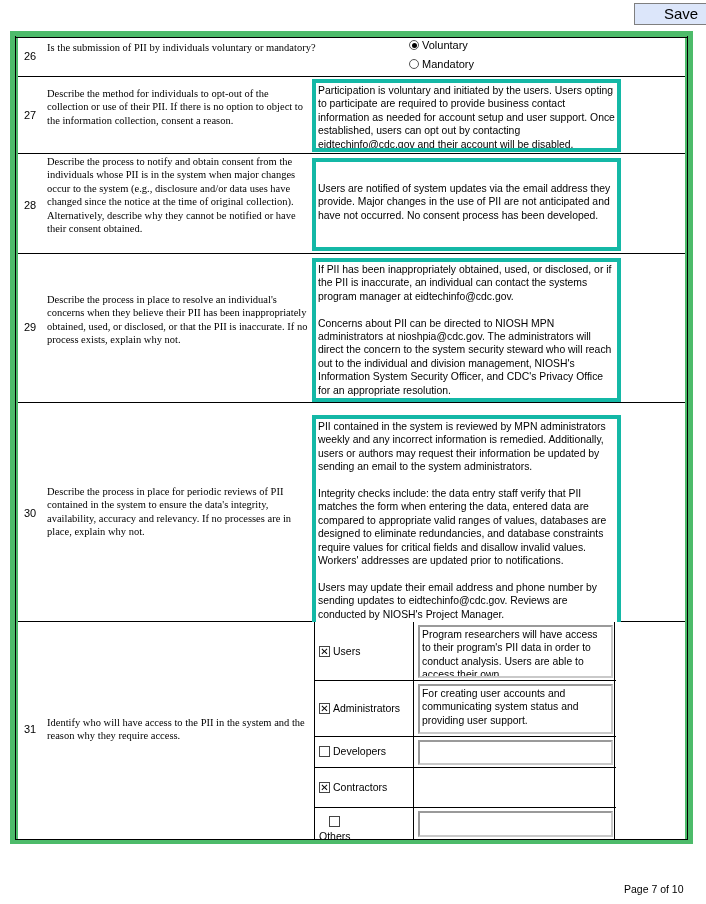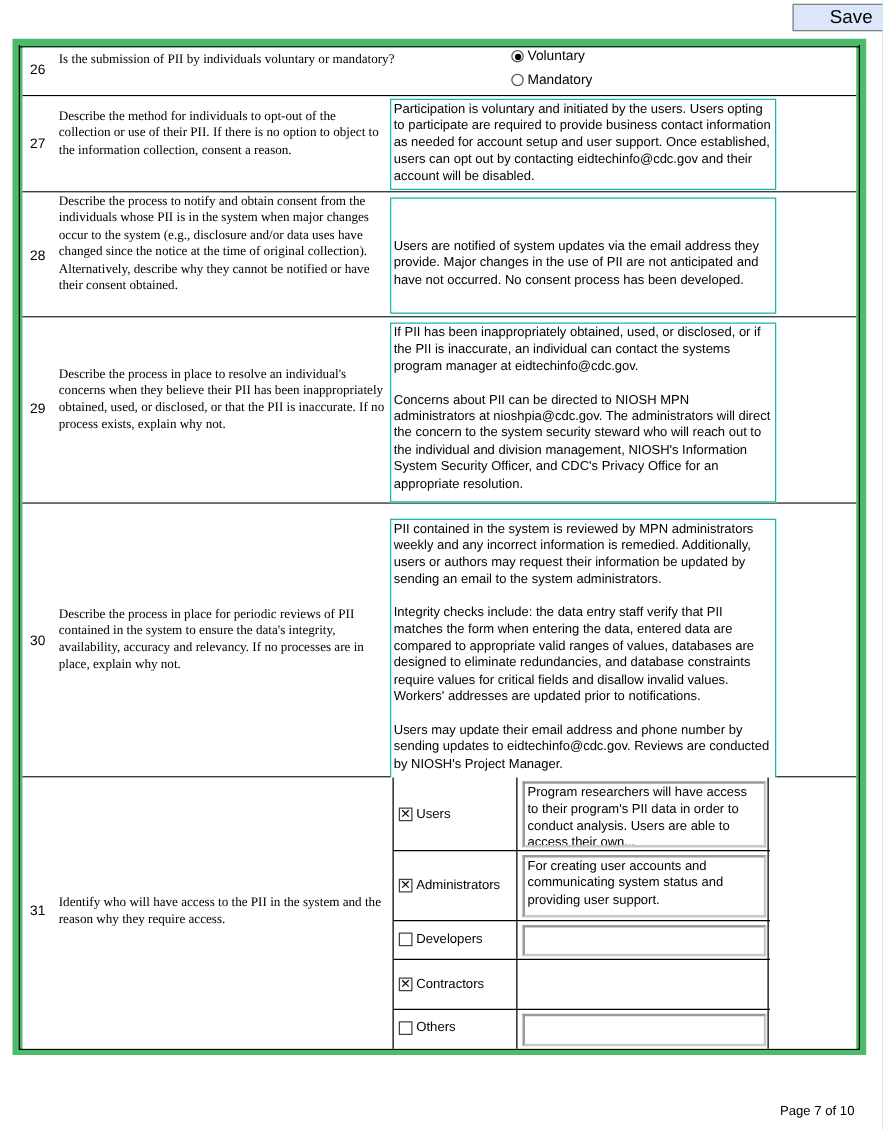--- a/index.html
+++ b/index.html
@@ -21,21 +21,21 @@
     border-left: 1px solid #000; border-right: 1px solid #000; border-bottom: 1px solid #000;
     box-sizing: border-box;
   }
   .topline { position:absolute; left:15px; top:37px; width:673px; height:1px; background:#000; }
 
   .row { position: absolute; left: 18px; width: 667px; background: #fff;
          border-bottom: 1px solid #000; box-sizing: border-box; }
   .num { position: absolute; left: 6px; font-size: 11px; }
   .q { position: absolute; left: 29px; width: 262px; font-size: 10.5px; line-height: 13.4px; font-family: Liberation Serif, serif; }
   .resp {
-    position: absolute; left: 294px; width: 309px; border: 1px solid #14b8a6;
+    position: absolute; left: 294px; width: 309px; border: 4px solid #14b8a6;
     box-sizing: border-box; font-size: 10.4px; line-height: 13.4px; padding: 1px 2px;
     white-space: pre-wrap; overflow: hidden; background: #fff;
   }
 
   .radio-row { position: absolute; left: 409px; font-size: 11px; display: flex; align-items: center; gap: 3px; }
   .radio { width: 10px; height: 10px; border: 1px solid #555; border-radius: 50%; box-sizing: border-box;
            display: inline-flex; align-items: center; justify-content: center; background:#fff; }
   .radio .dot { width: 5px; height: 5px; border-radius: 50%; background: #000; }
 
   .sub { position: absolute; left: 296px; border-left: 1px solid #000; width: 301px; }
@@ -76,21 +76,21 @@
 
 <div class="row" style="top:77px;height:77px;">
   <span class="num" style="top:32px;">27</span>
   <span class="q" style="top:10px;">Describe the method for individuals to opt-out of the collection or use of their PII.  If there is no option to object to the information collection, consent a reason.</span>
   <div class="resp" style="top:2px;height:73px;">Participation is voluntary and initiated by the users. Users opting to participate are required to provide business contact information as needed for account setup and user support. Once established, users can opt out by contacting eidtechinfo@cdc.gov and their account will be disabled.</div>
 </div>
 
 <div class="row" style="top:154px;height:100px;">
   <span class="num" style="top:45px;">28</span>
   <span class="q" style="top:1px;">Describe the process to notify and obtain consent from the individuals whose PII is in the system when major changes occur to the system (e.g., disclosure and/or data uses have changed since the notice at the time of original collection). Alternatively, describe why they cannot be notified or have their consent obtained.</span>
-  <div class="resp" style="top:4px;height:93px;padding-top:32px;">Users are notified of system updates via the email address they provide. Major changes in the use of PII are not anticipated and have not occurred. No consent process has been developed.</div>
+  <div class="resp" style="top:4px;height:93px;padding-top:20px;">Users are notified of system updates via the email address they provide. Major changes in the use of PII are not anticipated and have not occurred. No consent process has been developed.</div>
 </div>
 
 <div class="row" style="top:254px;height:149px;">
   <span class="num" style="top:67px;">29</span>
   <span class="q" style="top:39px;">Describe the process in place to resolve an individual's concerns when they believe their PII has been inappropriately obtained, used, or disclosed, or that the PII is inaccurate. If no process exists, explain why not.</span>
   <div class="resp" style="top:4px;height:144px;">If PII has been inappropriately obtained, used, or disclosed, or if the PII is inaccurate, an individual can contact the systems program manager at eidtechinfo@cdc.gov.
 
 Concerns about PII can be directed to NIOSH MPN administrators at nioshpia@cdc.gov. The administrators will direct the concern to the system security steward who will reach out to the individual and division management, NIOSH's Information System Security Officer, and CDC's Privacy Office for an appropriate resolution.</div>
 </div>
 
@@ -135,21 +135,21 @@
       <div class="field" style="top:3px;height:25px;"></div>
     </div>
     <div class="subrow" style="top:146px;height:40px;">
       <span class="label" style="top:13px;">
         <span class="cb">✕</span>
         <span>Contractors</span>
       </span>
       <span class="subsep"></span>
     </div>
     <div class="subrow" style="top:186px;height:31px;border-bottom:none;">
-      <span class="label" style="top:8px;">
+      <span class="label" style="top:8px;flex-direction:column;">
         <span class="cb"></span>
         <span>Others</span>
       </span>
       <span class="subsep"></span>
       <div class="field" style="top:3px;height:26px;"></div>
     </div>
   </div>
 </div>
 <div class="rightsep"></div>
 

